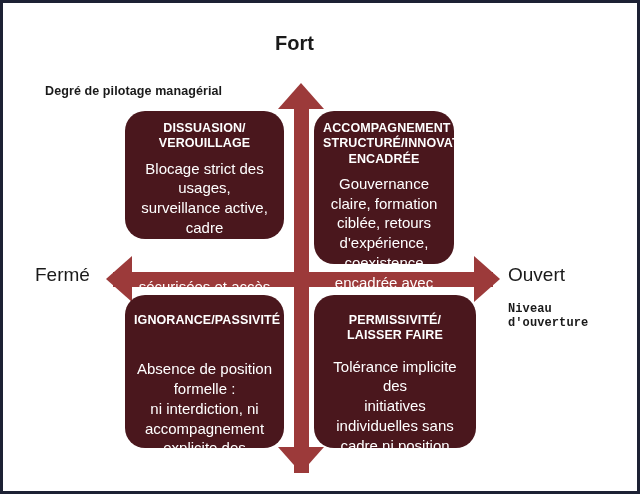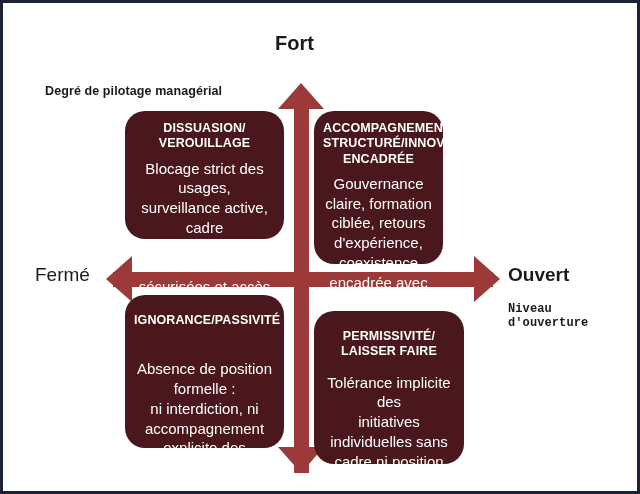--- a/index.html
+++ b/index.html
@@ -93,24 +93,24 @@
     white-space: pre-line;
     margin-bottom: 7px;
   }
   .quad-body {
     font-size: 15px;
     line-height: 1.32;
     white-space: pre-line;
   }
 
   #quad-tl { left: 122px; top: 108px; width: 159px; height: 128px; }
-  #quad-tr { left: 311px; top: 108px; width: 129px; height: 153px; }
+  #quad-tr { left: 311px; top: 108px; width: 140px; height: 153px; }
   #quad-bl { left: 122px; top: 292px; width: 159px; height: 153px;
              justify-content: flex-start; padding-top: 18px; }
-  #quad-br { left: 311px; top: 308px; width: 150px; height: 153px;
+  #quad-br { left: 311px; top: 292px; width: 162px; height: 153px;
              justify-content: flex-start; padding-top: 18px; }
 
   #quad-bl .quad-body { margin-top: 24px; }
   #quad-br .quad-body { margin-top: 6px; }
 
   
   .label-text {
     position: absolute;
     color: #1a1a1a;
   }
@@ -131,21 +131,21 @@
   #label-left {
     left: 32px;
     top: 261px;
     font-size: 19px;
     font-weight: normal;
   }
   #label-right {
     left: 505px;
     top: 261px;
     font-size: 19px;
-    font-weight: bold;
+    font-weight: normal;
   }
   #label-horizontal-axis {
     left: 505px;
     top: 299px;
     font-size: 12px;
     font-weight: bold;
     letter-spacing: 0.1px;
     font-family: Liberation Mono, monospace;
   }
 </style>

